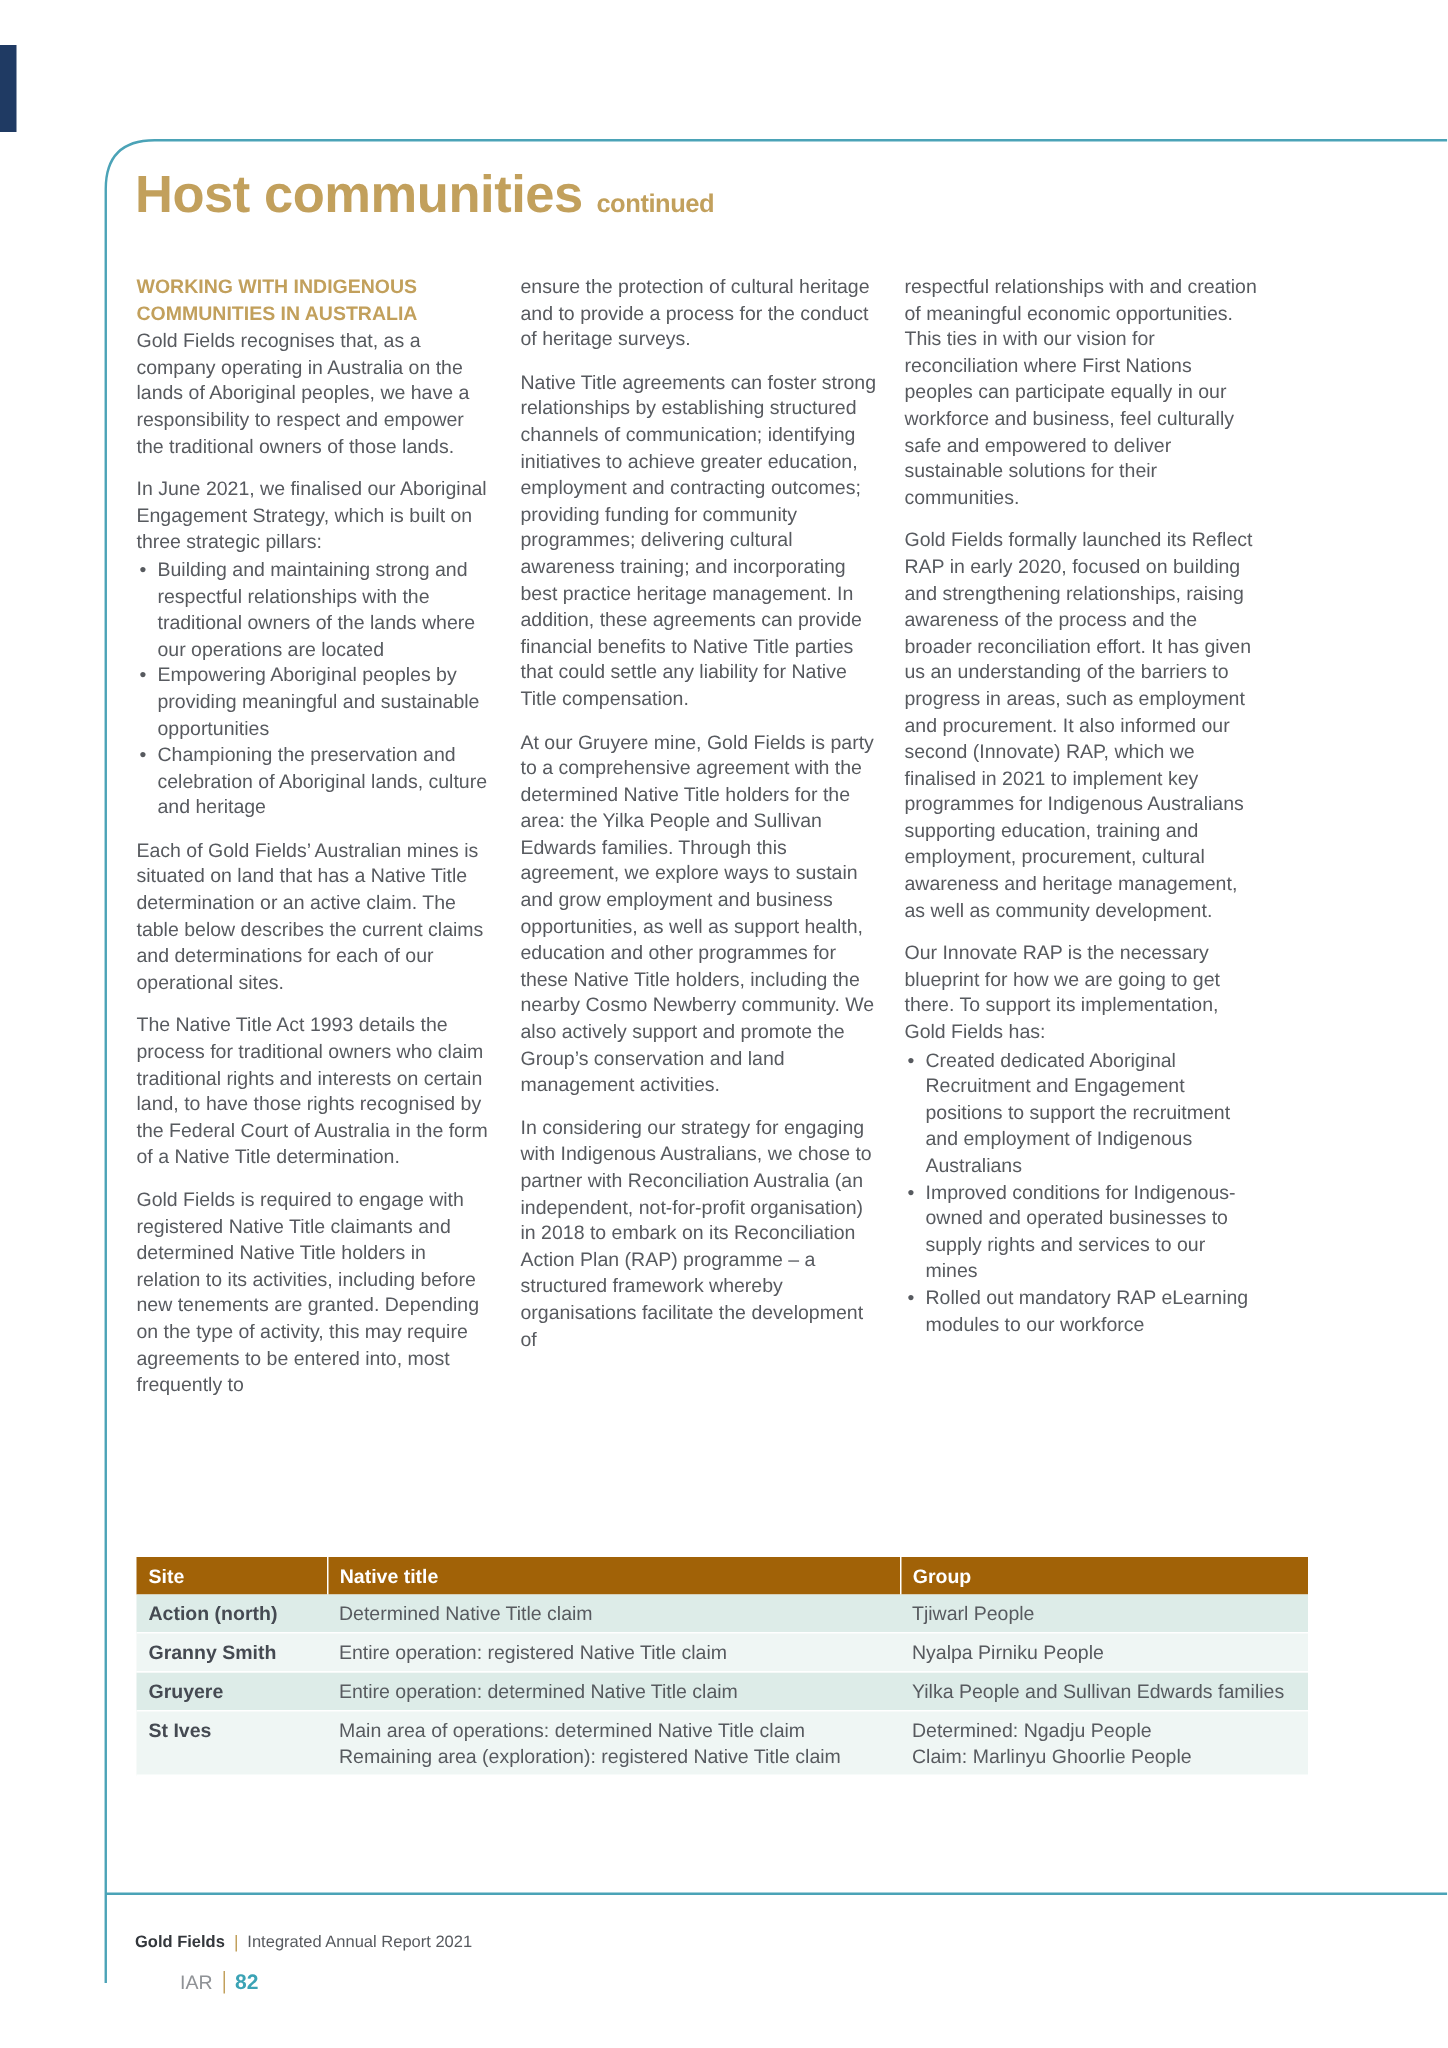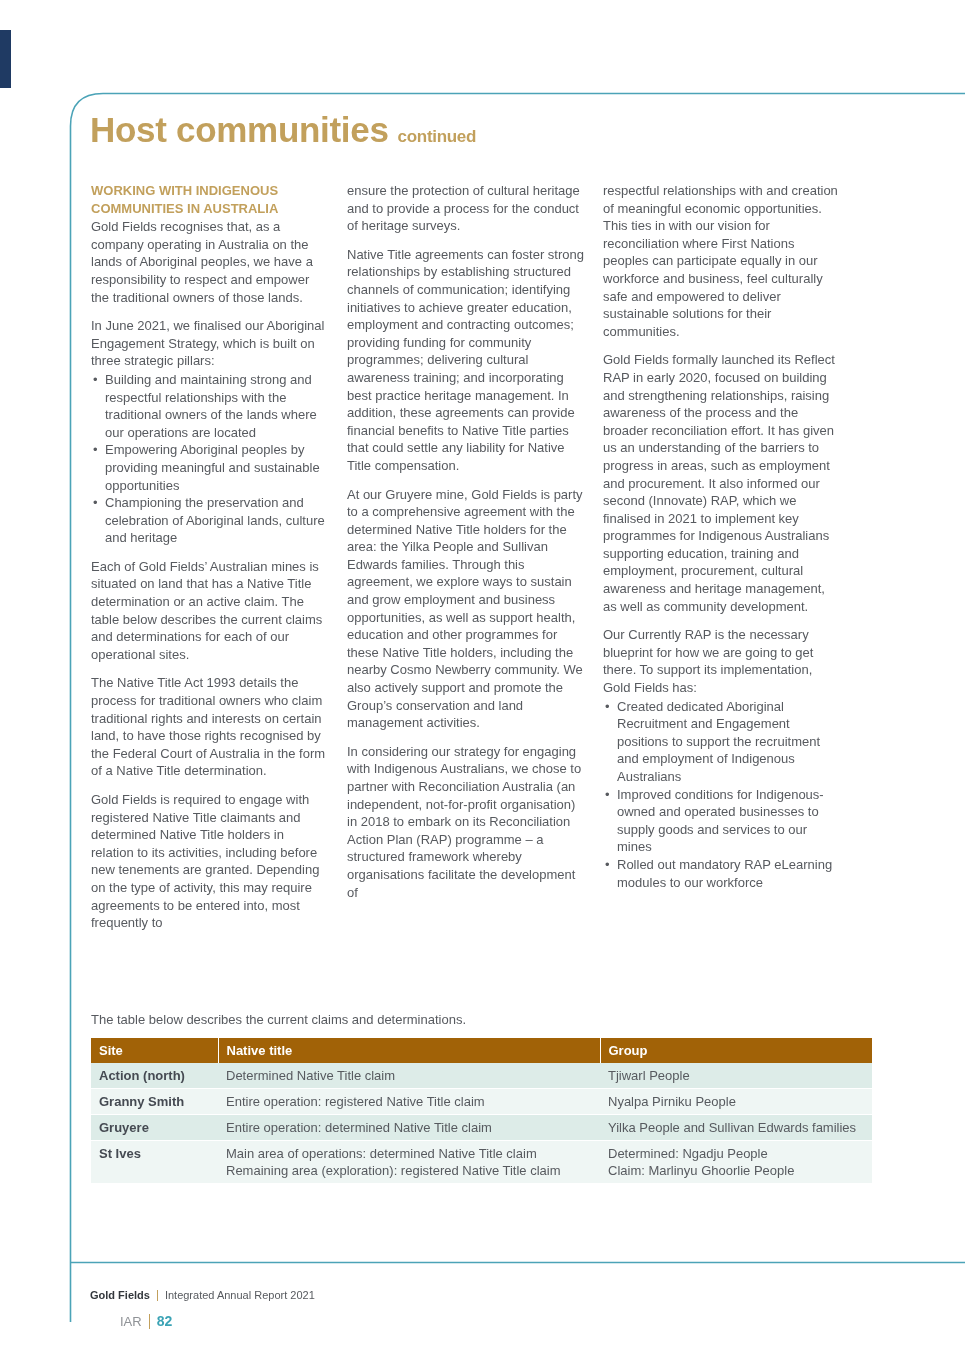--- a/index.html
+++ b/index.html
@@ -75,30 +75,29 @@
       </div>
       <div class="col">
         <p>ensure the protection of cultural heritage and to provide a process for the conduct of heritage surveys.</p>
         <p>Native Title agreements can foster strong relationships by establishing structured channels of communication; identifying initiatives to achieve greater education, employment and contracting outcomes; providing funding for community programmes; delivering cultural awareness training; and incorporating best practice heritage management. In addition, these agreements can provide financial benefits to Native Title parties that could settle any liability for Native Title compensation.</p>
         <p>At our Gruyere mine, Gold Fields is party to a comprehensive agreement with the determined Native Title holders for the area: the Yilka People and Sullivan Edwards families. Through this agreement, we explore ways to sustain and grow employment and business opportunities, as well as support health, education and other programmes for these Native Title holders, including the nearby Cosmo Newberry community. We also actively support and promote the Group’s conservation and land management activities.</p>
         <p>In considering our strategy for engaging with Indigenous Australians, we chose to partner with Reconciliation Australia (an independent, not-for-profit organisation) in 2018 to embark on its Reconciliation Action Plan (RAP) programme – a structured framework whereby organisations facilitate the development of</p>
       </div>
       <div class="col">
         <p>respectful relationships with and creation of meaningful economic opportunities. This ties in with our vision for reconciliation where First Nations peoples can participate equally in our workforce and business, feel culturally safe and empowered to deliver sustainable solutions for their communities.</p>
         <p>Gold Fields formally launched its Reflect RAP in early 2020, focused on building and strengthening relationships, raising awareness of the process and the broader reconciliation effort. It has given us an understanding of the barriers to progress in areas, such as employment and procurement. It also informed our second (Innovate) RAP, which we finalised in 2021 to implement key programmes for Indigenous Australians supporting education, training and employment, procurement, cultural awareness and heritage management, as well as community development.</p>
-        <p class="tight">Our Currently RAP is the necessary blueprint for how we are going to get there. To support its implementation, Gold Fields has:</p>
+        <p class="tight">Our Innovate RAP is the necessary blueprint for how we are going to get there. To support its implementation, Gold Fields has:</p>
         <ul>
           <li>Created dedicated Aboriginal Recruitment and Engagement positions to support the recruitment and employment of Indigenous Australians</li>
-          <li>Improved conditions for Indigenous-owned and operated businesses to supply goods and services to our mines</li>
+          <li>Improved conditions for Indigenous-owned and operated businesses to supply rights and services to our mines</li>
           <li>Rolled out mandatory RAP eLearning modules to our workforce</li>
         </ul>
       </div>
     </div>
 
-  <p class="table-intro">The table below describes the current claims and determinations.</p>
 
   <table class="nt-table">
     <colgroup>
         <col class="c-site">
         <col class="c-title">
         <col class="c-group">
       </colgroup>
     <thead>
         <tr id="nt-head">
           <th>Site</th>

